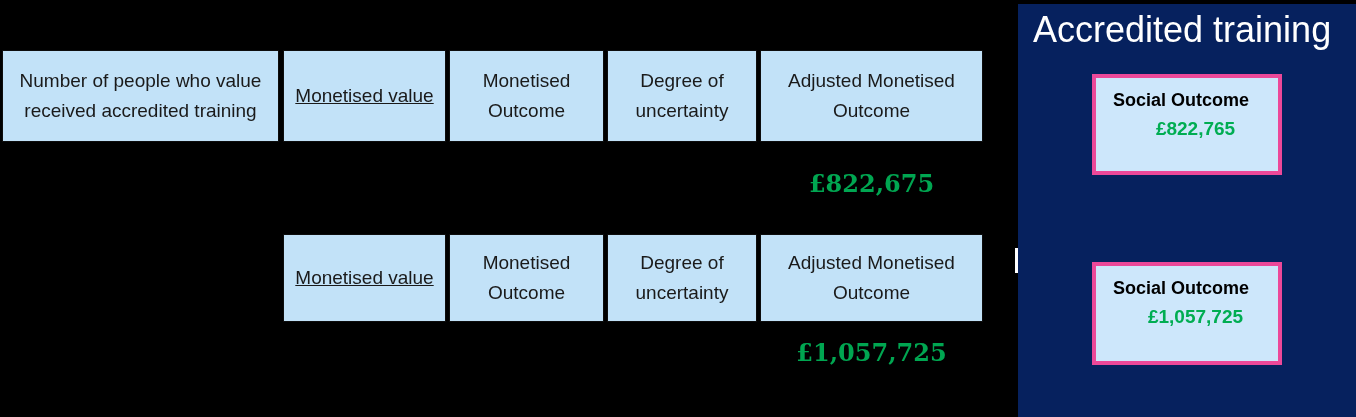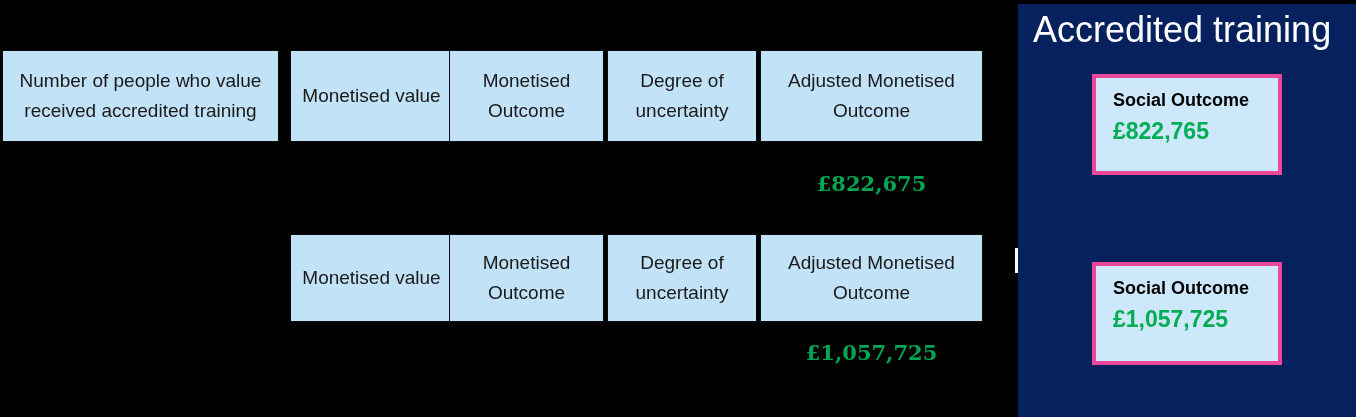--- a/index.html
+++ b/index.html
@@ -18,29 +18,29 @@
     display:flex;align-items:center;justify-content:center;
     text-align:center;
     font-size:19px;line-height:30px;
     box-sizing:border-box;
     border:1px solid #0d0d0d;
     padding:0 10px;
   }
   .row1{top:50px;height:92px;}
   .row2{top:234px;height:88px;}
   .c0{left:2px;width:277px;}
-  .c1{left:290px;width:163px;}
+  .c1{left:283px;width:163px;text-decoration:underline;}
   .c2{left:449px;width:155px;}
   .c3{left:607px;width:150px;}
   .c4{left:760px;width:223px;}
   .adjusted-value{
     position:absolute;left:760px;width:223px;height:26px;
     display:flex;align-items:center;justify-content:center;
     font-family:"DejaVu Serif", serif;
-    font-weight:bold;font-size:21px;
+    font-weight:bold;font-size:24px;
     color:#00a651;
   }
   .val1{top:170px;}
   .val2{top:339px;}
   
   .white-dash{
     position:absolute;left:1015px;top:248px;width:4px;height:25px;
     background:#ffffff;
   }
   
@@ -64,21 +64,21 @@
     box-sizing:border-box;
     padding:12px 0 0 17px;
   }
   .card1{top:70px;height:101px;}
   .card2{top:258px;height:103px;}
   .card-label{
     font-size:18px;font-weight:bold;color:#000000;
     margin:0 0 7px 0;white-space:nowrap;
   }
   .card-value{
-    font-size:23px;font-weight:bold;color:#00ad52;white-space:nowrap;
+    font-size:19px;font-weight:bold;color:#00ad52;white-space:nowrap;text-align:center;
   }
 </style>
 </head>
 <body>
 
 <div class="canvas">
 
   <div class="cell row1 c0">Number of people who value received accredited training</div>
   <div class="cell row1 c1">Monetised value</div>
   <div class="cell row1 c2">Monetised Outcome</div>

